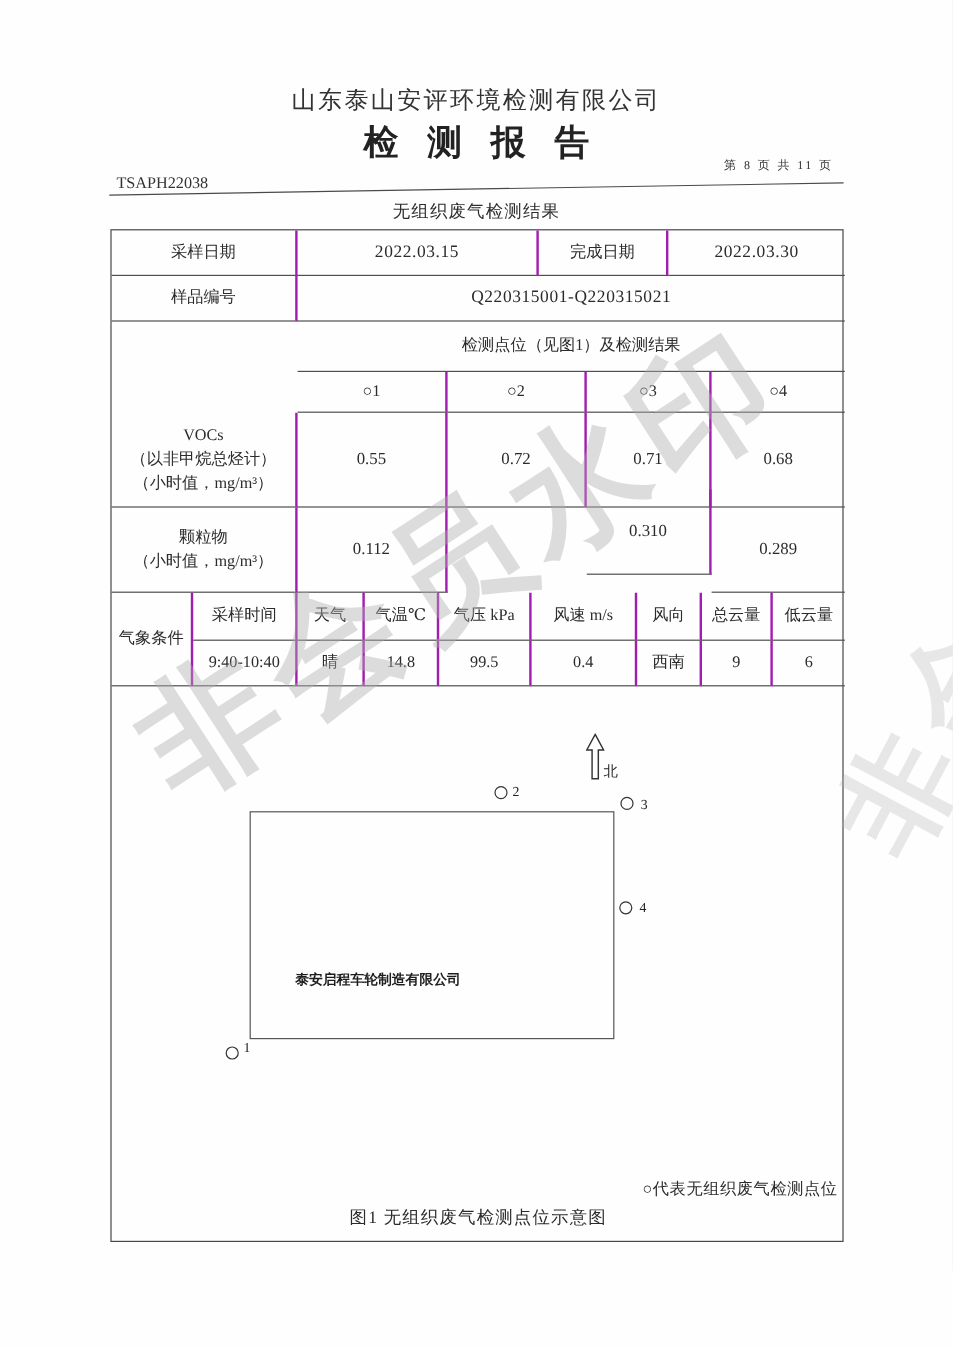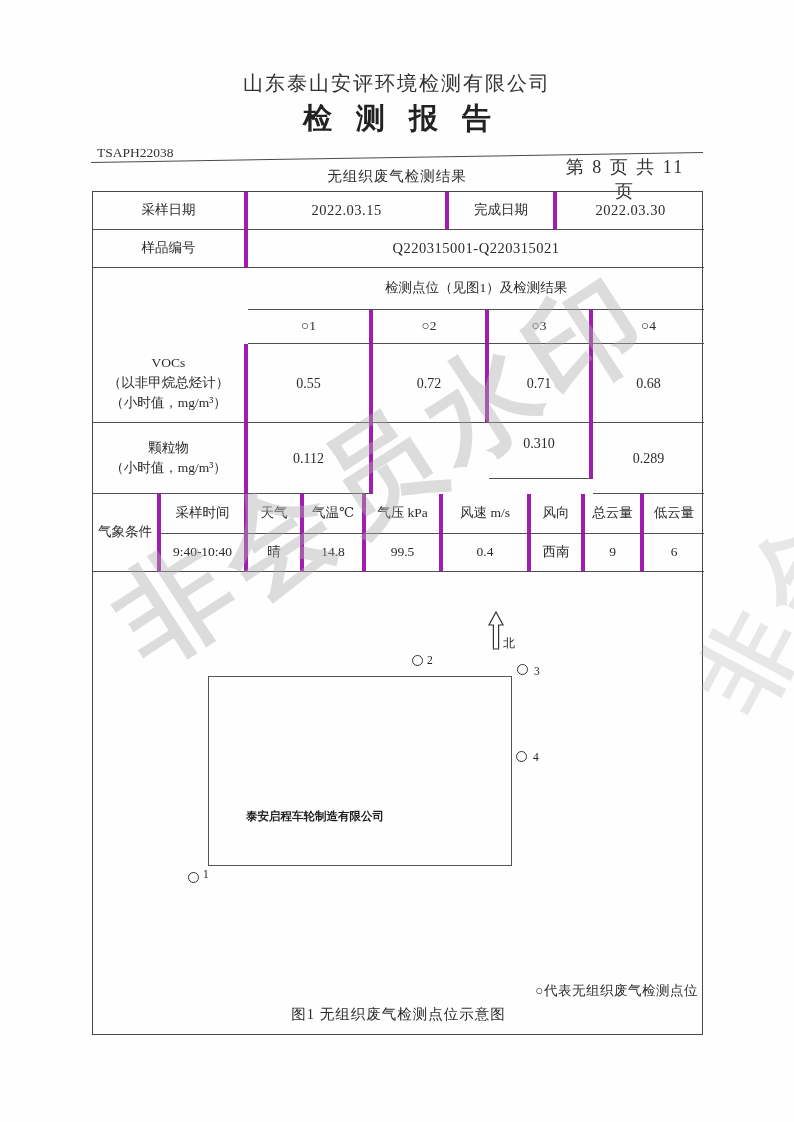--- a/index.html
+++ b/index.html
@@ -16,42 +16,42 @@
   }
   .report-title{
     position:absolute;left:0;top:99px;width:794px;text-align:center;
     font-size:29px;font-weight:bold;letter-spacing:24px;padding-left:24px;
     box-sizing:border-box;color:#222;
   }
   .report-no{
     position:absolute;left:97px;top:145px;font-size:13.5px;color:#333;
   }
   .page-info{
-    position:absolute;left:560px;top:131px;width:130px;text-align:center;
-    font-size:18px;color:#333;letter-spacing:2px;margin-top:24px;
+    position:absolute;left:584px;top:131px;width:130px;text-align:center;
+    font-size:10px;color:#333;letter-spacing:2px;
   }
   .head-rule{
     position:absolute;left:91px;top:157px;width:612px;height:0;
     border-top:1.6px solid #4a4a4a;transform:rotate(-0.95deg);transform-origin:center;
   }
   .table-title{
     position:absolute;left:0;top:167px;width:794px;text-align:center;
     font-size:14.5px;letter-spacing:1px;color:#2d2d2d;
   }
   
   #tbl{
     position:absolute;left:92px;top:191px;width:611px;height:844px;
     border:1.6px solid #474747;box-sizing:border-box;
   }
   .cell{
     position:absolute;display:flex;align-items:center;justify-content:center;
     font-size:13.5px;color:#2b2b2b;box-sizing:border-box;text-align:center;
     line-height:1.5;
   }
-  .br{border-right:4px solid #a21caf;}
+  .br{border-right:2px solid #a21caf;}
   .bb{border-bottom:1px solid #4f4f4f;}
   .col{flex-direction:column;}
   .val{font-size:14px;}
   .date{font-size:14.5px;letter-spacing:0.5px;}
   
   #diagram{position:absolute;left:0;top:380px;width:611px;height:464px;}
   .factory{
     position:absolute;left:115px;top:104px;width:304px;height:190px;
     border:1px solid #555;box-sizing:border-box;
   }

